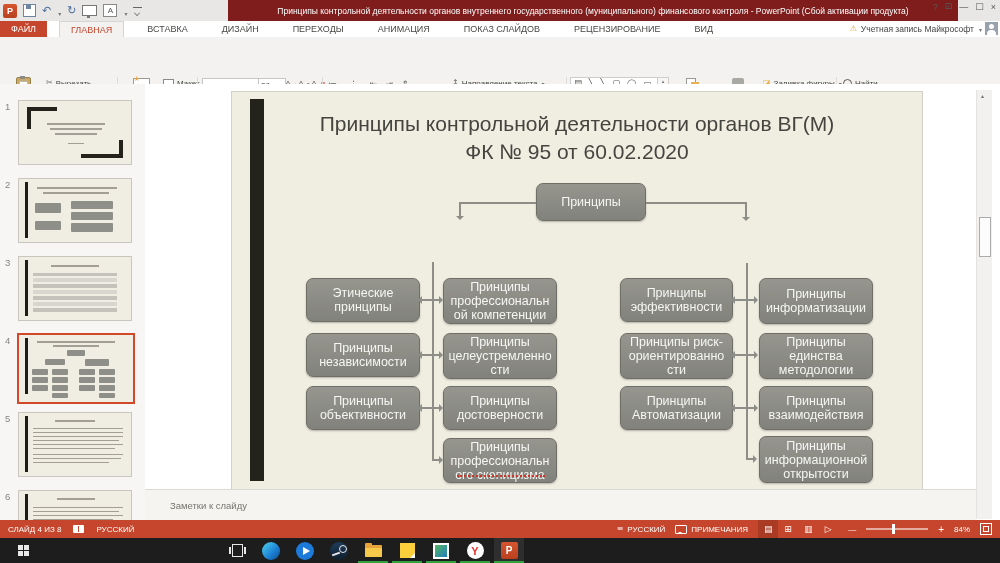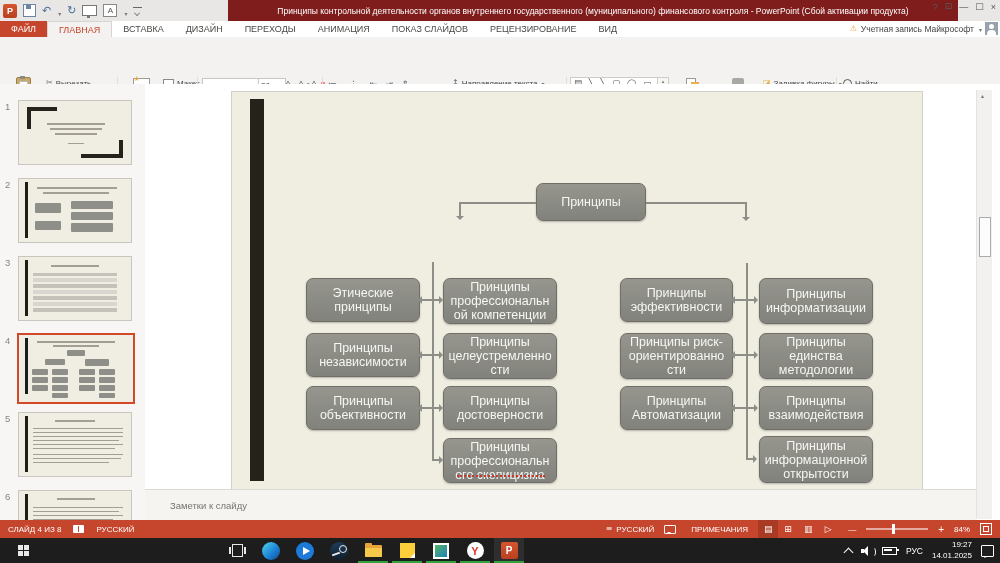--- a/index.html
+++ b/index.html
@@ -21,21 +21,21 @@
   .floppy:before{content:"";position:absolute;left:2px;top:0;width:5px;height:4px;background:#6E84A3;}
   .monitor{width:13px;height:9px;border:1px solid #777;background:#fff;position:relative;}
   .monitor:after{content:"";position:absolute;left:4px;bottom:-3px;width:3px;height:2px;background:#777;}
   .abox{width:12px;height:11px;border:1px solid #888;font-size:8px;color:#555;text-align:center;line-height:11px;background:#fff;}
   .qcust{width:9px;height:7px;border-top:1.5px solid #666;position:relative;}
   .qcust:after{content:"";position:absolute;left:1px;top:2px;width:5px;height:5px;border-right:1.5px solid #666;border-bottom:1.5px solid #666;transform:rotate(45deg) scale(.7);}
   .wctrl{position:absolute;right:4px;top:2px;display:flex;gap:7px;color:#5A5856;font-size:9px;}
   .wctrl span{cursor:default;}
 
   
-  .tabrow{position:absolute;left:0;top:21px;width:1000px;height:16px;background:#fff;display:flex;align-items:stretch;}
+  .tabrow{position:absolute;left:0;top:21px;width:1000px;height:16px;background:#fff;display:flex;align-items:stretch;gap:12px;}
   .ftab{width:47px;background:#C5462D;color:#fff;font-size:9px;display:flex;align-items:center;justify-content:center;}
   .rtab{padding:0 11px;font-size:9px;color:#4A4845;display:flex;align-items:center;}
   .rtab.sel{background:#F3F2F0;border:1px solid #D8D5D1;border-bottom:none;color:#C5462D;}
   .account{position:absolute;right:18px;top:22px;height:14px;display:flex;align-items:center;gap:4px;font-size:8.5px;color:#444;}
   .avatar{position:absolute;right:2px;top:22px;width:13px;height:13px;background:#97A2AC;overflow:hidden;}
   .avatar:before{content:"";position:absolute;left:4px;top:2px;width:5px;height:5px;border-radius:50%;background:#fff;}
   .avatar:after{content:"";position:absolute;left:2px;top:8px;width:9px;height:6px;border-radius:4px 4px 0 0;background:#fff;}
 
   
   .ribbon{position:absolute;left:0;top:37px;width:1000px;height:47px;background:#F3F2F0;border-bottom:1px solid #D5D2CE;}
@@ -459,20 +459,22 @@
       <span class="ml" style="left:14px;top:16px;width:90px;height:1px"></span>
       <span class="ml" style="left:14px;top:20px;width:86px;height:1px"></span>
       <span class="ml" style="left:14px;top:24px;width:90px;height:1px"></span>
       <span class="ml" style="left:14px;top:28px;width:80px;height:1px"></span>
     </div>
   </div>
 
   <div class="canvas">
     <div class="slide">
       <div class="slide-blackbar"></div>
+      <div class="slide-title pre">Принципы контрольной деятельности органов ВГ(М)
+ФК № 95 от 60.02.2020</div>
 
       <div class="db" style="left:304px;top:91px;width:110px;height:38px">Принципы</div>
 
       <div class="db pre" style="left:74px;top:186px;width:114px;height:44px">Этические
 принципы</div>
       <div class="db pre" style="left:74px;top:241px;width:114px;height:44px">Принципы
 независимости</div>
       <div class="db pre" style="left:74px;top:294px;width:114px;height:44px">Принципы
 объективности</div>
       <div class="db pre" style="left:211px;top:186px;width:114px;height:46px">Принципы
@@ -552,21 +554,21 @@
 
   <div class="statusbar">
     <span>СЛАЙД 4 ИЗ 8</span>
     <span class="book"></span>
     <span>РУССКИЙ</span>
     <div class="sb-right">
       <span style="display:flex;align-items:center;gap:4px">
         <span class="gi" style="font-size:8px">≡</span>
         <span>РУССКИЙ</span>
       </span>
-      <span style="display:flex;align-items:flex-end;gap:15px">
+      <span style="display:flex;align-items:flex-end;gap:4px">
         <span class="bub"></span>
         <span>ПРИМЕЧАНИЯ</span>
       </span>
       <span style="display:flex">
         <span class="vbtn active gi">▤</span>
         <span class="vbtn gi">⊞</span>
         <span class="vbtn gi">▥</span>
         <span class="vbtn gi">▷</span>
       </span>
       <span>—</span>
@@ -608,28 +610,15 @@
         <span class="yandex">Y</span>
       </div>
     <div class="tslot open" style="left:494px">
         <span class="pptsm">P</span>
       </div>
     <span class="greenbar" style="left:358px"></span>
     <span class="greenbar" style="left:392px"></span>
     <span class="greenbar" style="left:426px"></span>
     <span class="greenbar" style="left:460px"></span>
     <span class="greenbar" style="left:494px"></span>
-    <div class="tray">
-      <span class="chv"></span>
-      <span class="spk">
-          <span class="spkarc"></span>
-        </span>
-      <span class="bat"></span>
-      <span style="font-size:8.5px">РУС</span>
-      <span class="clock">
-        <div>19:27</div>
-        <div>14.01.2025</div>
-      </span>
-      <span class="act"></span>
-    </div>
   </div>
 
 </div>
 
 </body></html>

